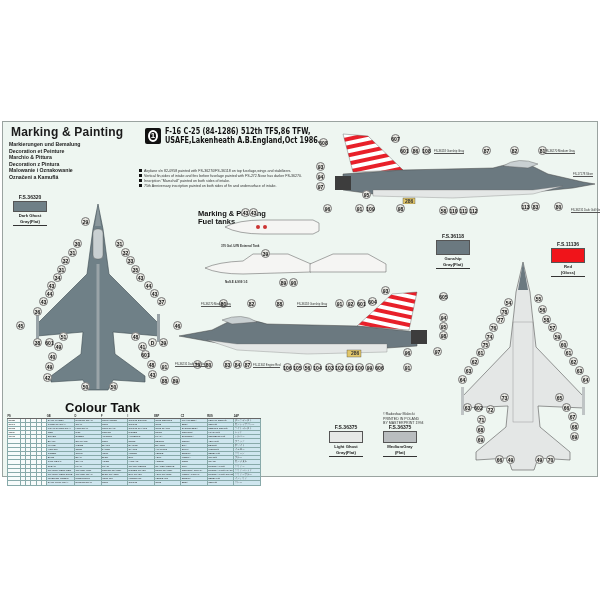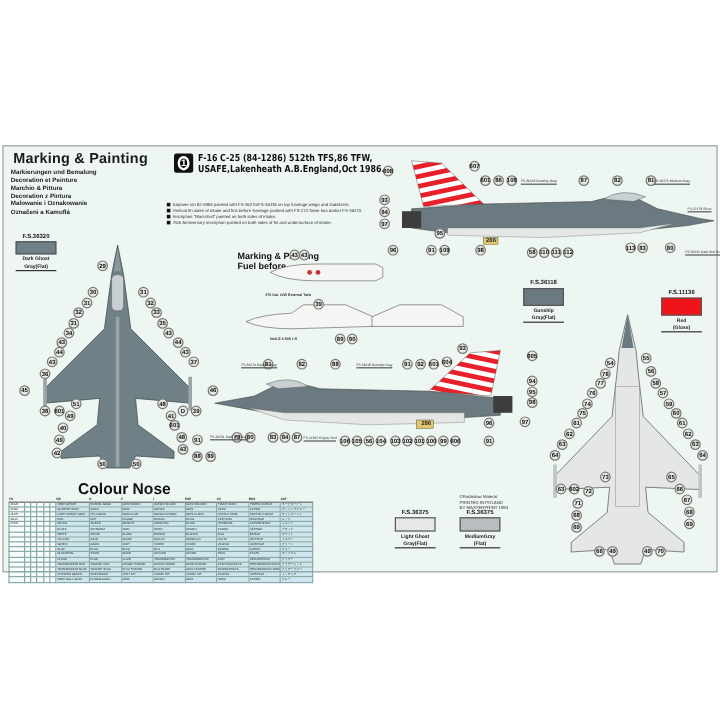--- a/index.html
+++ b/index.html
@@ -163,21 +163,21 @@
   <div class="callout" style="left:156px;top:216px;">39</div>
   <div class="callout" style="left:138px;top:228px;">601</div>
   <div class="callout" style="left:144px;top:238px;">48</div>
   <div class="callout" style="left:145px;top:248px;">43</div>
   <div class="callout" style="left:157px;top:240px;">91</div>
   <div class="callout" style="left:157px;top:254px;">88</div>
   <div class="callout" style="left:168px;top:254px;">89</div>
 
   <div class="abs tank-title">
     <div>Marking &amp; Painting</div>
-    <div>Fuel before</div>
+    <div>Fuel tanks</div>
   </div>
   <svg class="abs" style="left:220px;top:95px;" width="100" height="20" viewBox="0 0 100 20">
     <path d="M2 10 Q15 3 40 3 L90 3 L96 6 L96 14 L90 17 L40 17 Q15 17 2 10 Z" fill="#f5f5f3" stroke="#555" stroke-width="0.5"></path>
     <circle cx="35" cy="10" r="2" fill="#c33"></circle>
     <circle cx="42" cy="10" r="2" fill="#c33"></circle>
   </svg>
   <div class="tiny" style="left:218px;top:122px;">370 Gal. U/W External Tank</div>
   <svg class="abs" style="left:200px;top:130px;" width="110" height="26" viewBox="0 0 110 26">
     <path d="M2 16 Q15 10 40 9 L50 2 L85 2 L108 12 L108 20 L40 22 Q15 22 2 16 Z" fill="#f5f5f3" stroke="#555" stroke-width="0.5"></path>
   </svg>
@@ -321,21 +321,21 @@
   <div class="callout" style="left:492px;top:333px;">66</div>
   <div class="callout" style="left:503px;top:333px;">49</div>
   <div class="callout" style="left:532px;top:333px;">49</div>
   <div class="callout" style="left:543px;top:333px;">70</div>
   <div class="callout" style="left:436px;top:170px;">605</div>
   <div class="callout" style="left:436px;top:191px;">94</div>
   <div class="callout" style="left:436px;top:200px;">95</div>
   <div class="callout" style="left:436px;top:209px;">98</div>
   <div class="callout" style="left:430px;top:225px;">97</div>
 
-  <div class="abs colour-title">Colour Nose</div>
+  <div class="abs colour-title">Colour Tank</div>
   <table class="colour-table">
     <colgroup>
       <col style="width:12px">
         <col style="width:5px">
         <col style="width:5px">
         <col style="width:5px">
         <col style="width:5px">
         <col style="width:5px">
       <col style="width:26px">
         <col style="width:25px">

